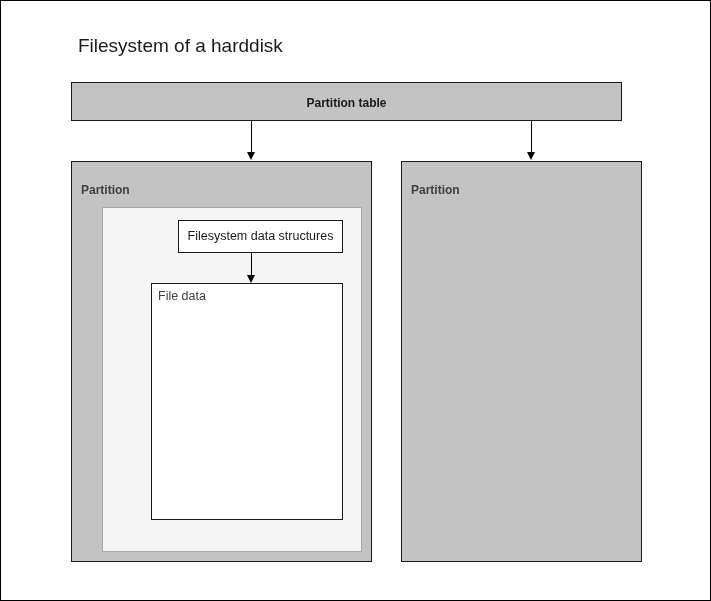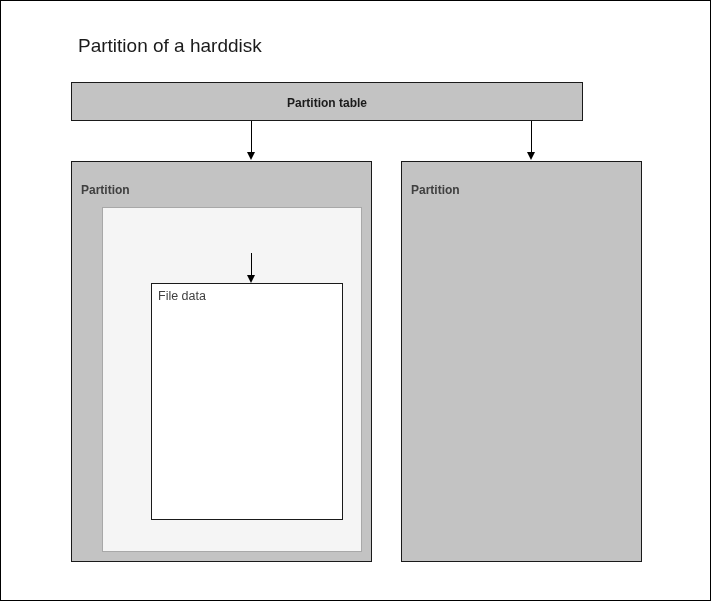--- a/index.html
+++ b/index.html
@@ -65,21 +65,21 @@
     font-size: 12px;
     color: #404040;
     white-space: nowrap;
   }
   .label-bold { font-weight: bold; }
 
   
   #partition-table {
     left: 70px;
     top: 81px;
-    width: 512px;
+    width: 551px;
     height: 39px;
   }
   #partition-table .label-center { top: 13px; }
 
   
   #partition-1 {
     left: 70px;
     top: 160px;
     width: 301px;
     height: 401px;
@@ -163,21 +163,21 @@
 
   #arrow-fs-to-file-data { left: 250px; top: 252px; }
   #arrow-fs-to-file-data .arrow-line { height: 23px; }
   #arrow-fs-to-file-data .arrow-head { top: 22px; }
 </style>
 </head>
 <body>
 
 <div id="canvas">
 
-  <div class="page-title">Partition of a harddisk</div>
+  <div class="page-title">Filesystem of a harddisk</div>
 
   <div id="partition-table" class="box box-gray">
     <div class="label-center">Partition table</div>
   </div>
 
   <div class="arrow" id="arrow-table-to-partition-1">
     <div class="arrow-line"></div>
     <div class="arrow-head"></div>
   </div>
 
@@ -185,20 +185,23 @@
     <div class="arrow-line"></div>
     <div class="arrow-head"></div>
   </div>
 
   <div id="partition-1" class="box box-gray">
     <div class="label-topleft label-bold partition-label">Partition</div>
   </div>
 
   <div id="filesystem-container" class="box box-light"></div>
 
+  <div id="fs-data-structures" class="box box-white">
+    <div class="fs-label">Filesystem data structures</div>
+  </div>
 
   <div class="arrow" id="arrow-fs-to-file-data">
     <div class="arrow-line"></div>
     <div class="arrow-head"></div>
   </div>
 
   <div id="file-data" class="box box-white">
     <div class="label-topleft">File data</div>
   </div>
 

